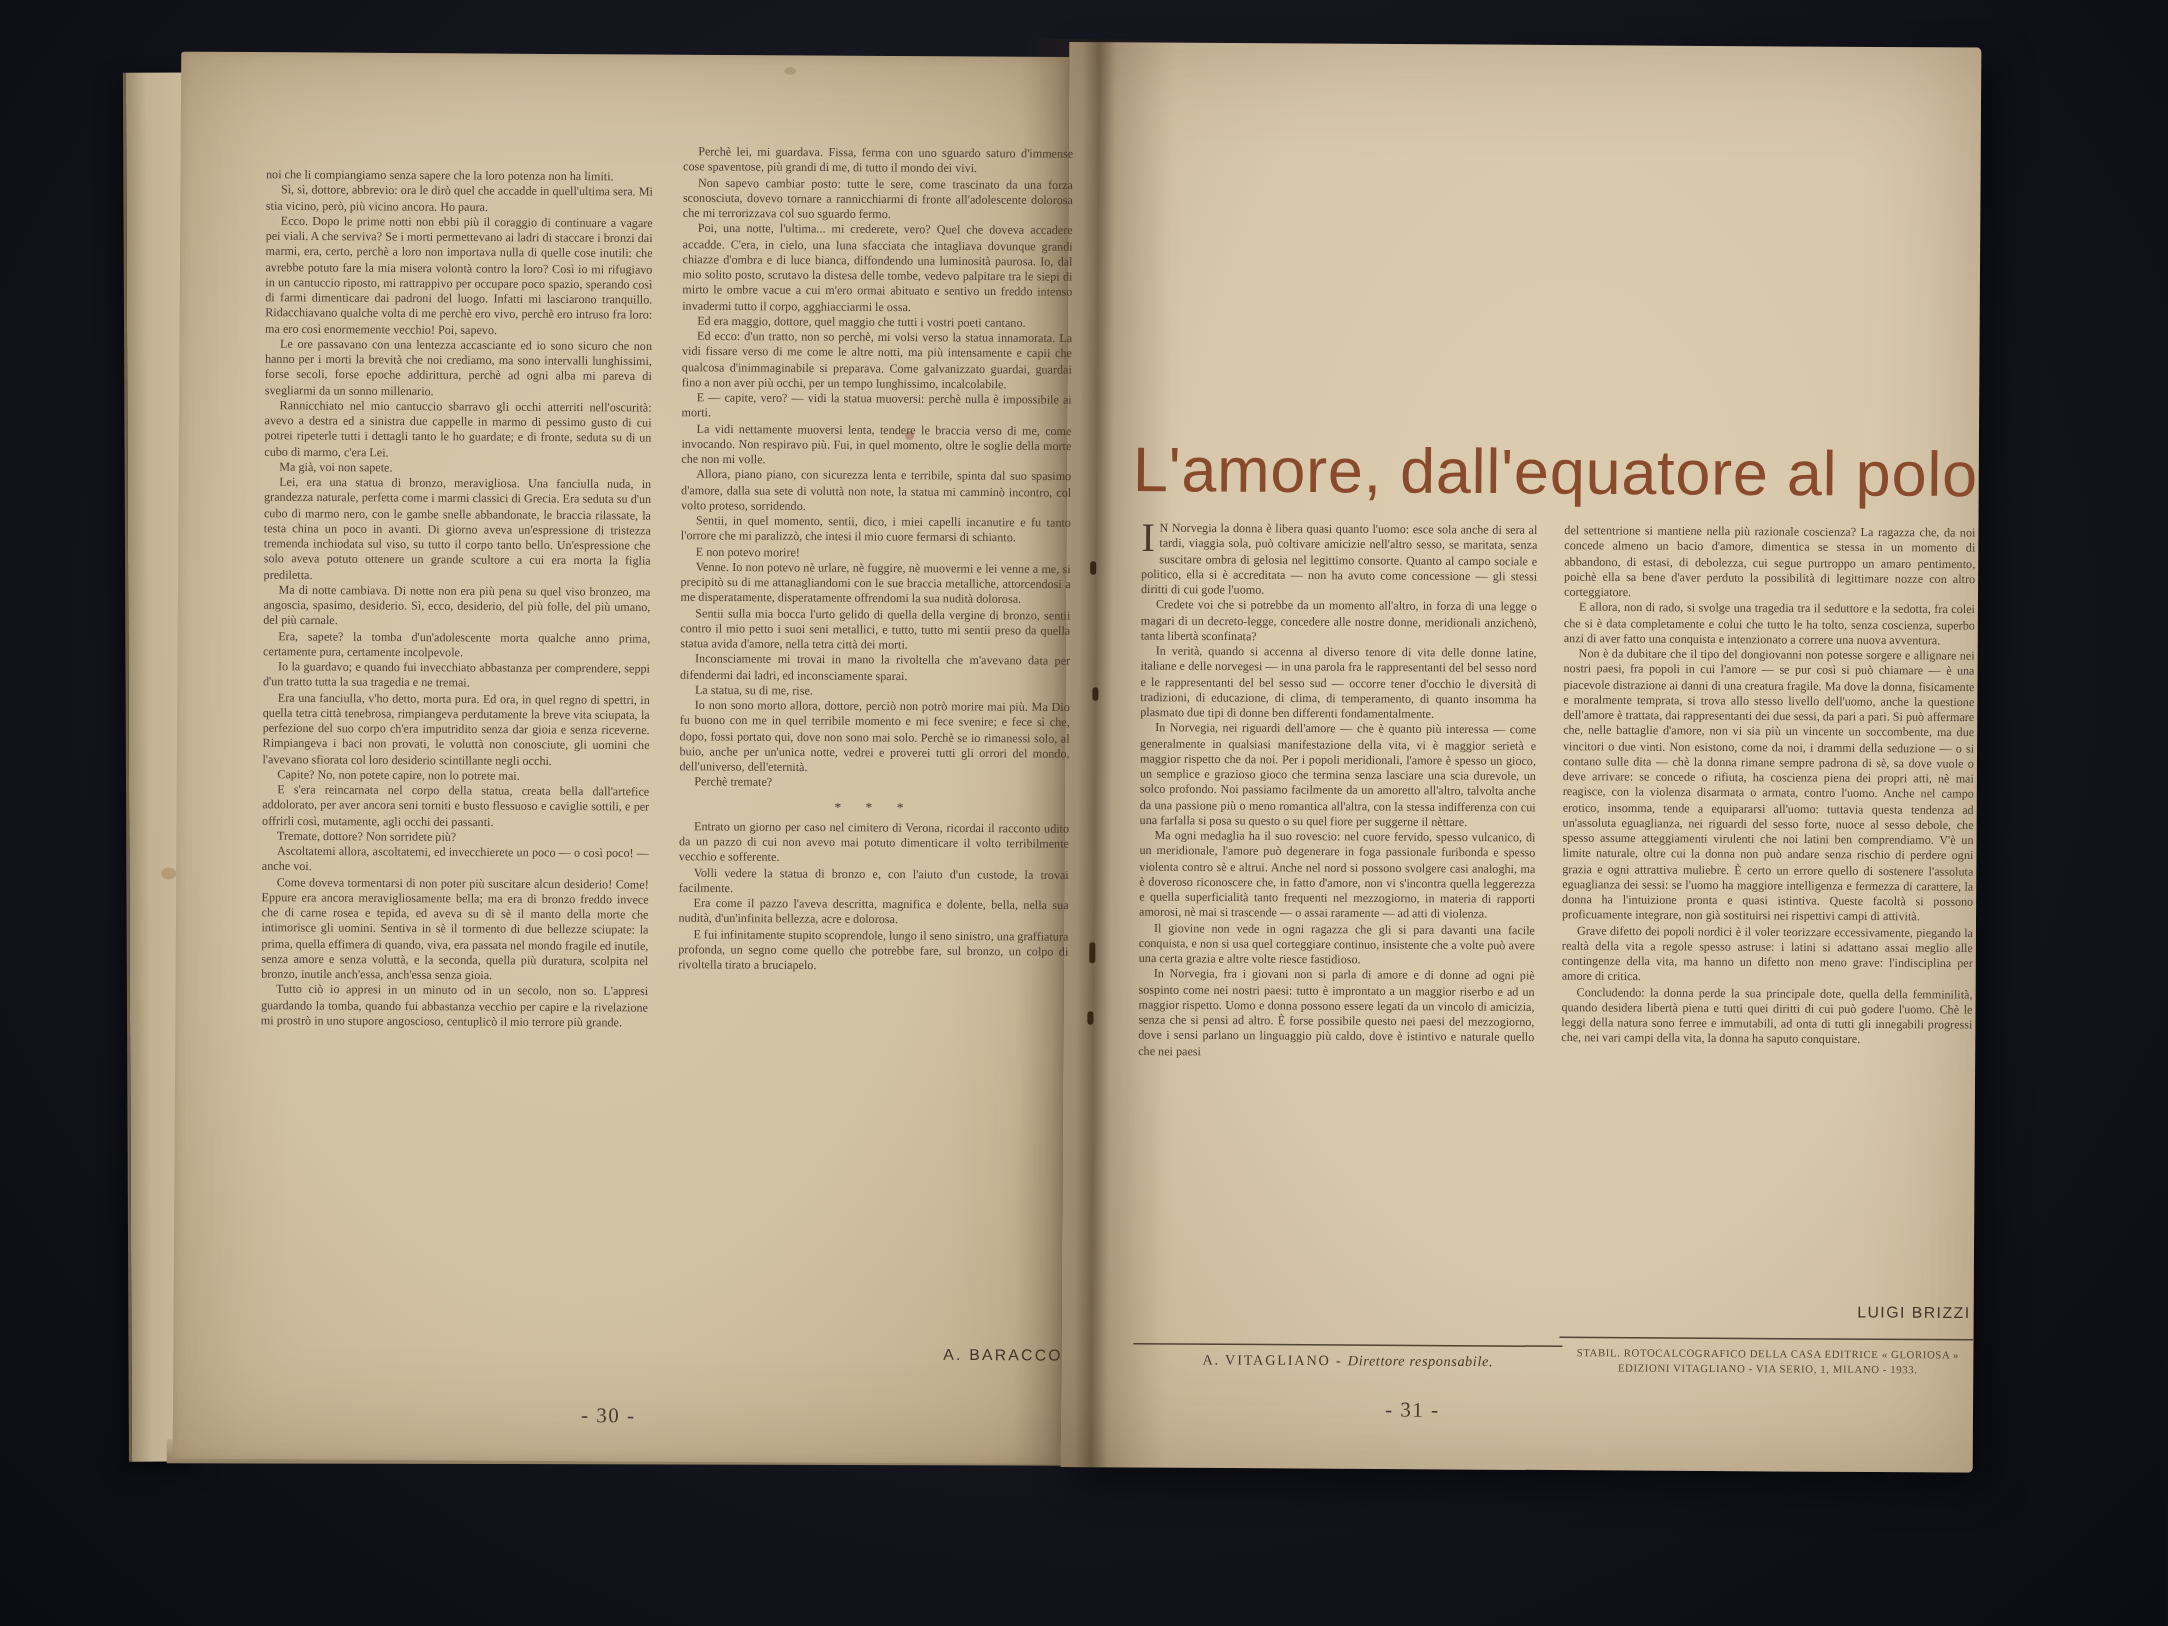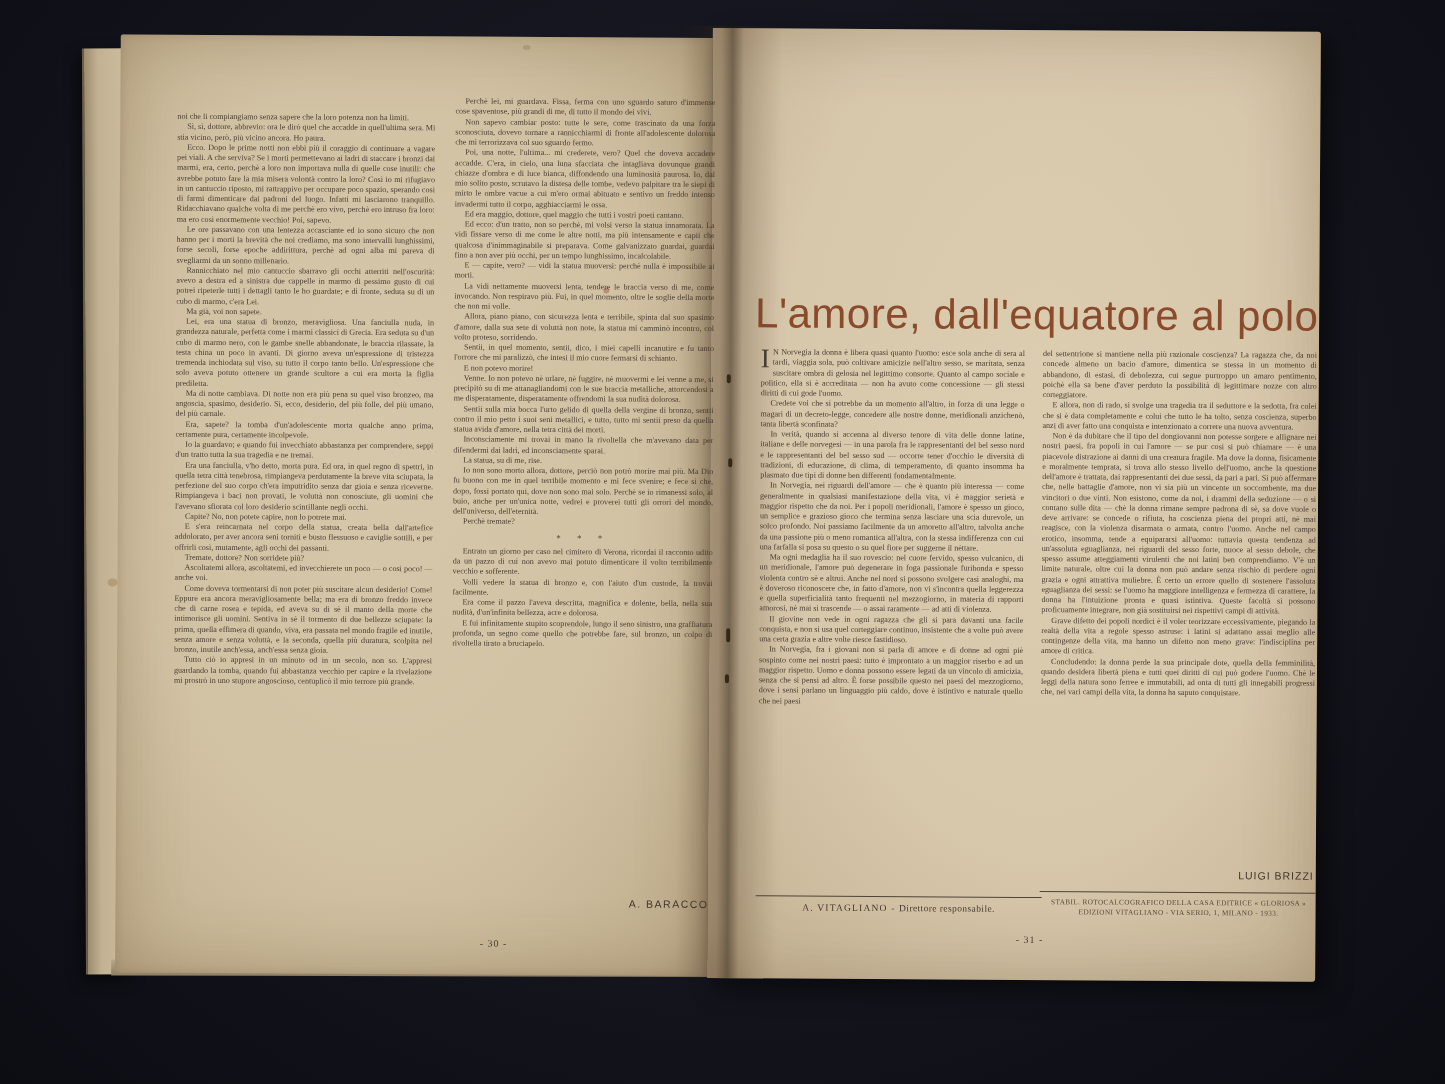--- a/index.html
+++ b/index.html
@@ -72,21 +72,21 @@
   .col p.noindent{text-indent:0;}
   .sep{
     text-align:center;letter-spacing:7px;font-size:9px;color:#463c31;
     margin:5px 0 4px 0 !important;text-indent:0 !important;
   }
   .signature{
     position:absolute;font-size:10.5px;letter-spacing:1.5px;color:#3f352a;
     text-align:right;font-family:"Liberation Sans",sans-serif;
   }
   .pagenum{
-    position:absolute;font-size:10px;color:#463c31;text-align:right;
+    position:absolute;font-size:14px;color:#463c31;text-align:left;
     letter-spacing:1px;
   }
   .headline{
     position:absolute;left:664px;top:258px;width:562px;height:62px;
     font-family:"Liberation Sans",sans-serif;
     font-size:42px;line-height:58px;
     color:#8a4a2c;
     white-space:nowrap;
     text-align:justify;
     letter-spacing:.5px;
@@ -98,21 +98,21 @@
     padding:1px 3px 0 0;
     color:#463c31;
   }
   .rule{
     position:absolute;height:1px;background:#4e4335;
   }
   .footer-left{
     position:absolute;left:668px;top:876px;width:286px;
     text-align:center;font-size:9.5px;color:#44392d;letter-spacing:1.2px;
   }
-  .footer-left .role{letter-spacing:.4px;margin-top:24px;}
+  .footer-left .role{font-style:italic;letter-spacing:.4px;margin-top:24px;}
   .footer-right{
     position:absolute;left:952px;top:870px;width:278px;
     text-align:center;font-size:7.2px;line-height:9.5px;color:#55483a;letter-spacing:.4px;
   }
   .blemish{position:absolute;border-radius:50%;}
 </style>
 </head>
 <body>
 
 <div class="photo">

